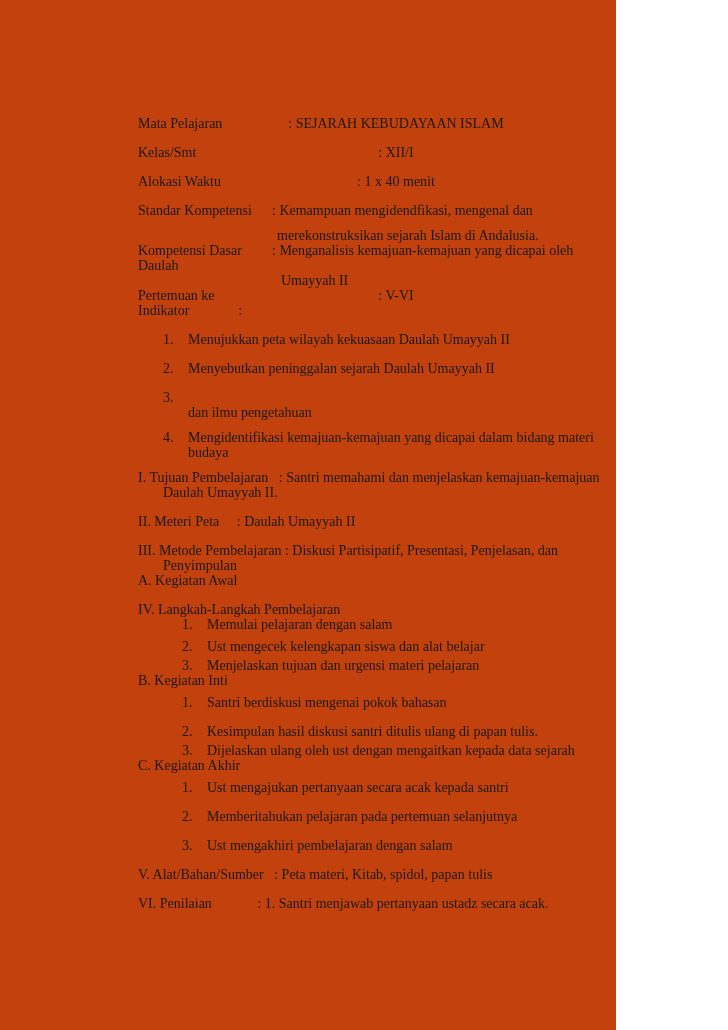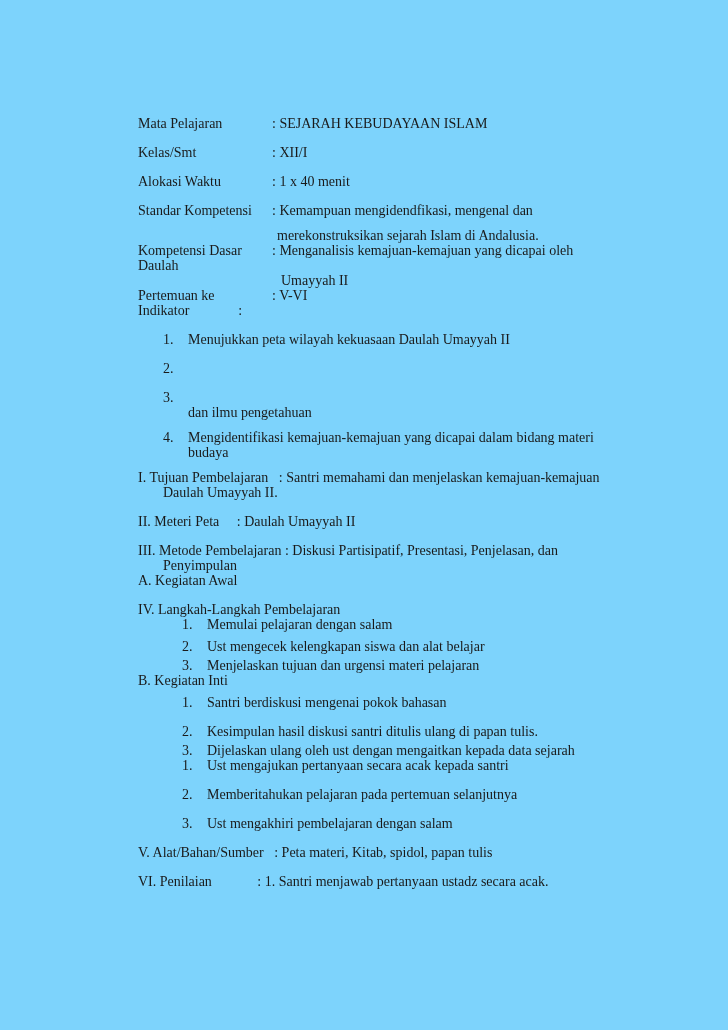--- a/index.html
+++ b/index.html
@@ -6,33 +6,33 @@
   html, body { background: #ffffff; }
   body {
     width: 728px;
     height: 1030px;
     font-family: "Liberation Serif", "DejaVu Serif", serif;
     font-size: 14px;
     color: #1a1a1a;
     overflow: hidden;
   }
   .page {
-    width: 728px;
+    width: 616px;
     min-height: 1030px;
-    background: #7dd3fc;
+    background: #c2410c;
     padding: 116px 96px 40px 138px;
     overflow: hidden;
   }
   .line, .row, .li1, .li2 {
     line-height: 15px;
     white-space: pre;
   }
   .row { display: flex; }
   .lbl { flex: 0 0 134px; width: 134px; }
-  .val { flex: 1 1 auto; }
+  .val { flex: 1 1 auto; text-align: center; }
 
   .cont-val  { padding-left: 139px; }
   .cont-val2 { padding-left: 143px; }
   .ind25     { padding-left: 25px; }
 
   .li1 { display: flex; padding-left: 25px; }
   .li2 { display: flex; padding-left: 44px; }
   .li1 .num, .li2 .num { flex: 0 0 25px; width: 25px; }
   .li1cont { padding-left: 50px; }
 
@@ -77,20 +77,21 @@
     <span class="val">: V-VI</span>
   </div>
   <div class="line mb14">Indikator              :</div>
 
   <div class="li1 mb14">
     <span class="num">1.</span>
     <span class="litext">Menujukkan peta wilayah kekuasaan Daulah Umayyah II</span>
   </div>
   <div class="li1 mb14">
     <span class="num">2.</span>
+    <span class="litext">Menyebutkan peninggalan sejarah Daulah Umayyah II</span>
   </div>
   <div class="li1 mb0">
     <span class="num">3.</span>
   </div>
   <div class="line li1cont mb10">dan ilmu pengetahuan</div>
   <div class="li1 mb0">
     <span class="num">4.</span>
     <span class="litext">Mengidentifikasi kemajuan-kemajuan yang dicapai dalam bidang materi</span>
   </div>
   <div class="line li1cont mb10">budaya</div>
@@ -123,20 +124,21 @@
   </div>
   <div class="li2 mb4">
     <span class="num">2.</span>
     <span class="litext">Kesimpulan hasil diskusi santri ditulis ulang di papan tulis.</span>
   </div>
   <div class="li2 mb0">
     <span class="num">3.</span>
     <span class="litext">Dijelaskan ulang oleh ust dengan mengaitkan kepada data sejarah</span>
   </div>
 
+  <div class="line mb7">C. Kegiatan Akhir</div>
   <div class="li2 mb14">
     <span class="num">1.</span>
     <span class="litext">Ust mengajukan pertanyaan secara acak kepada santri</span>
   </div>
   <div class="li2 mb14">
     <span class="num">2.</span>
     <span class="litext">Memberitahukan pelajaran pada pertemuan selanjutnya</span>
   </div>
   <div class="li2 mb14">
     <span class="num">3.</span>

